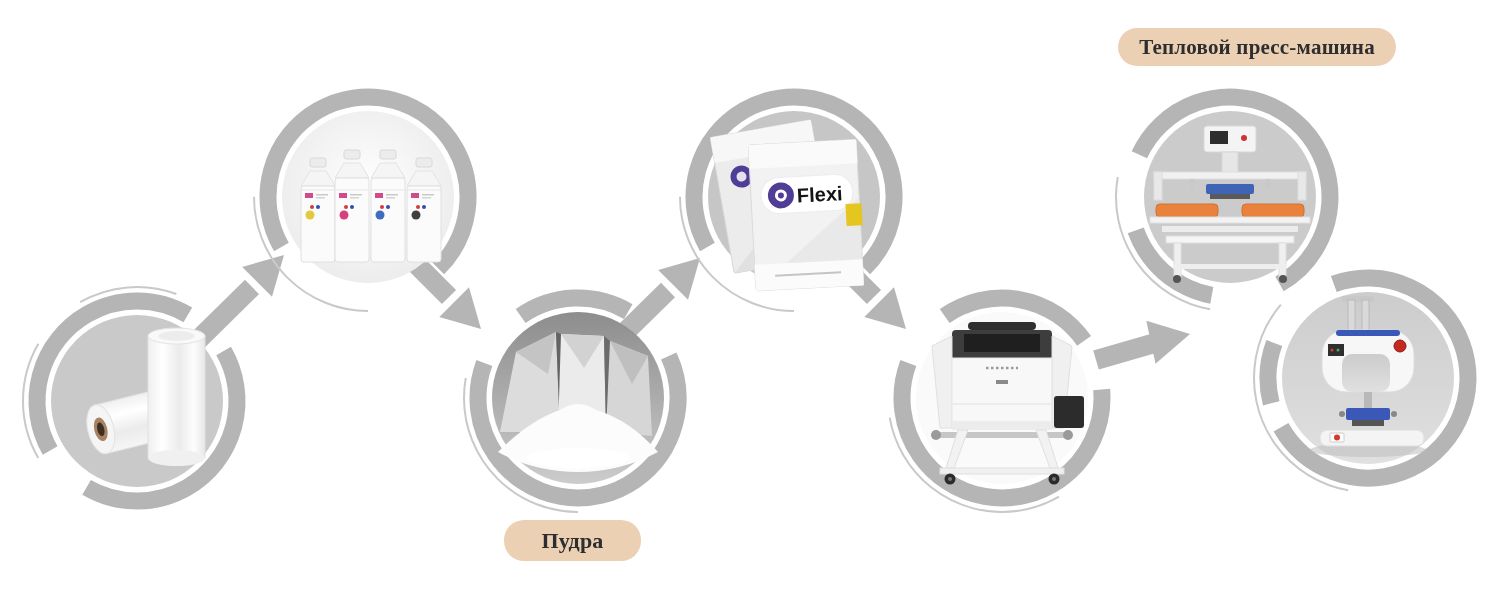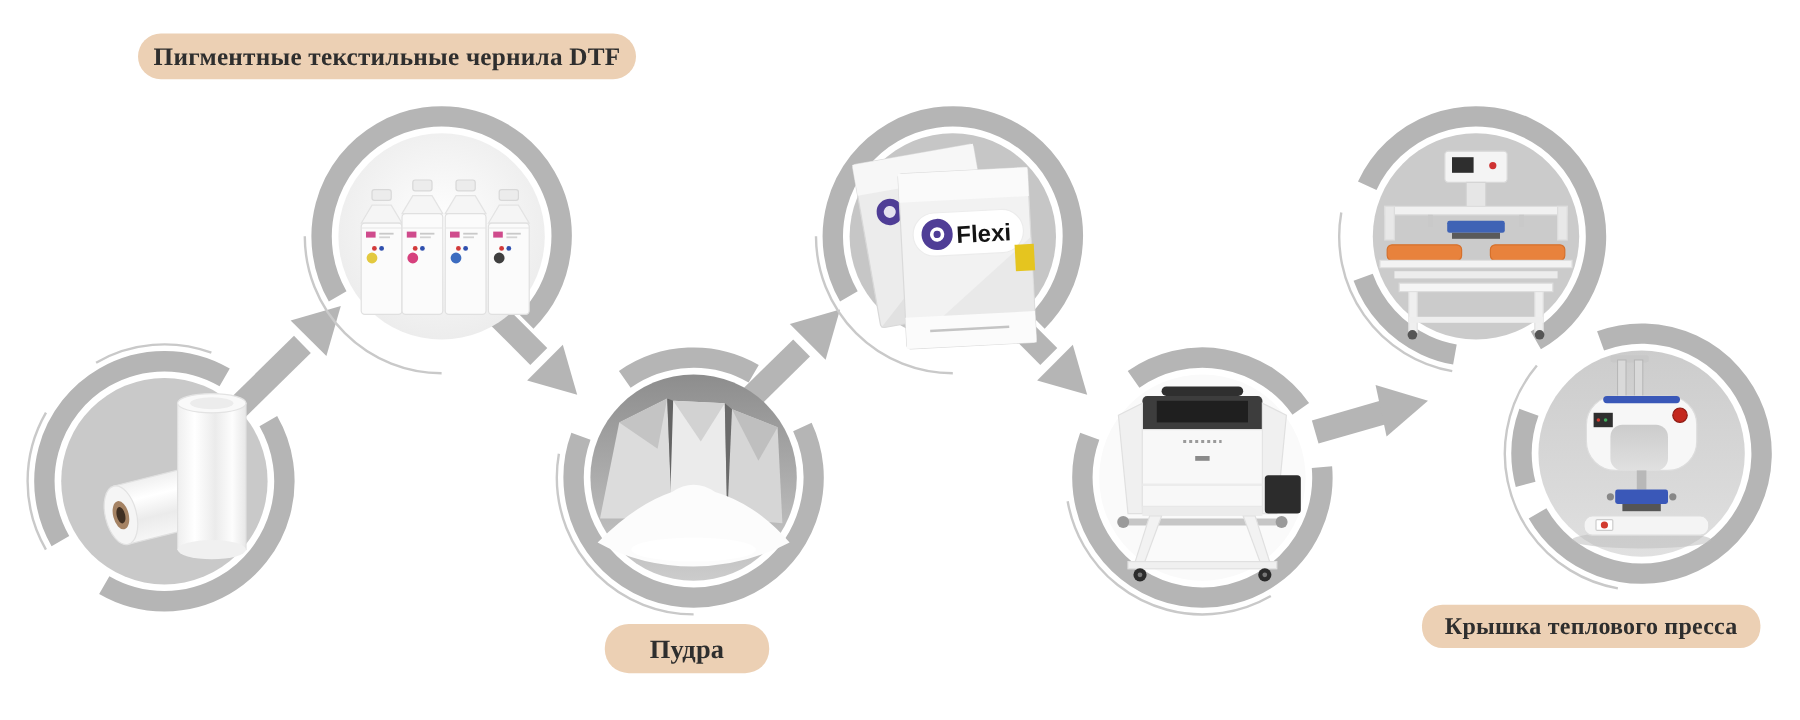--- a/index.html
+++ b/index.html
@@ -274,30 +274,27 @@
     <rect x="1346" y="408" width="44" height="12" rx="2" fill="#3a58b8"></rect>
     <circle cx="1342" cy="414" r="3" fill="#888888"></circle>
         <circle cx="1394" cy="414" r="3" fill="#888888"></circle>
     <rect x="1352" y="420" width="32" height="6" fill="#555555"></rect>
     <rect x="1320" y="430" width="104" height="16" rx="7" fill="#f4f4f4" stroke="#dddddd"></rect>
     <rect x="1330" y="433" width="14" height="9" rx="1" fill="#ffffff" stroke="#cccccc"></rect>
     <circle cx="1337" cy="437.5" r="3" fill="#d23b2f"></circle>
   </g>
 </svg>
 
-  <div class="pill" style="left:115px;top:28px;width:415px;height:38px;font-size:21px;">
-    <span>Пигментные текстильные чернила DTF</span>
+
+
+  <div class="pill" style="left:1118px;top:28px;width:278px;height:38px;font-size:21px;">
+    <span>Тепловой пресс-машина</span>
   </div>
-
-
 
 
   <div class="pill" style="left:504px;top:520px;width:137px;height:41px;font-size:22px;">
     <span>Пудра</span>
   </div>
 
 
-  <div class="pill" style="left:1185px;top:504px;width:282px;height:36px;font-size:20px;border-radius:17px;">
-    <span>Крышка теплового пресса</span>
-  </div>
 
 
 </div>
 
 </body></html>

